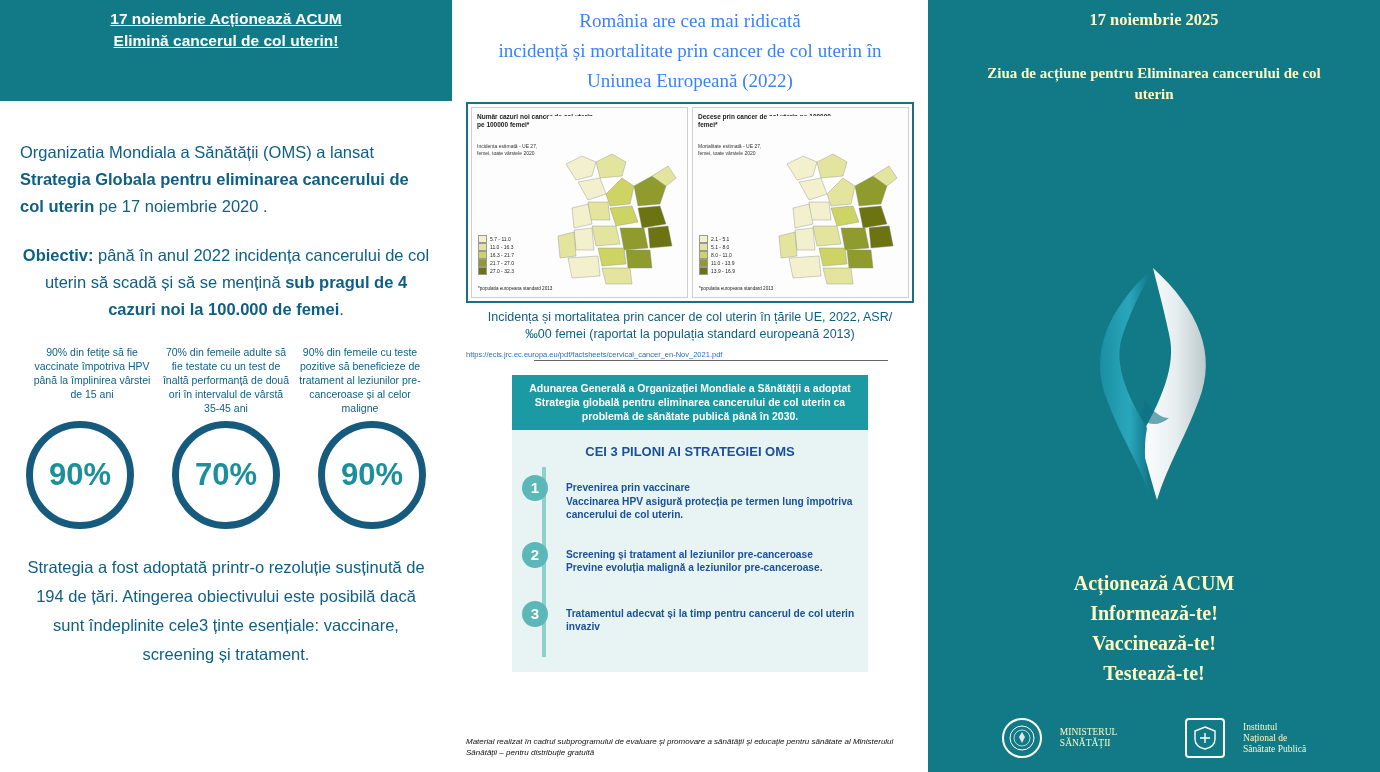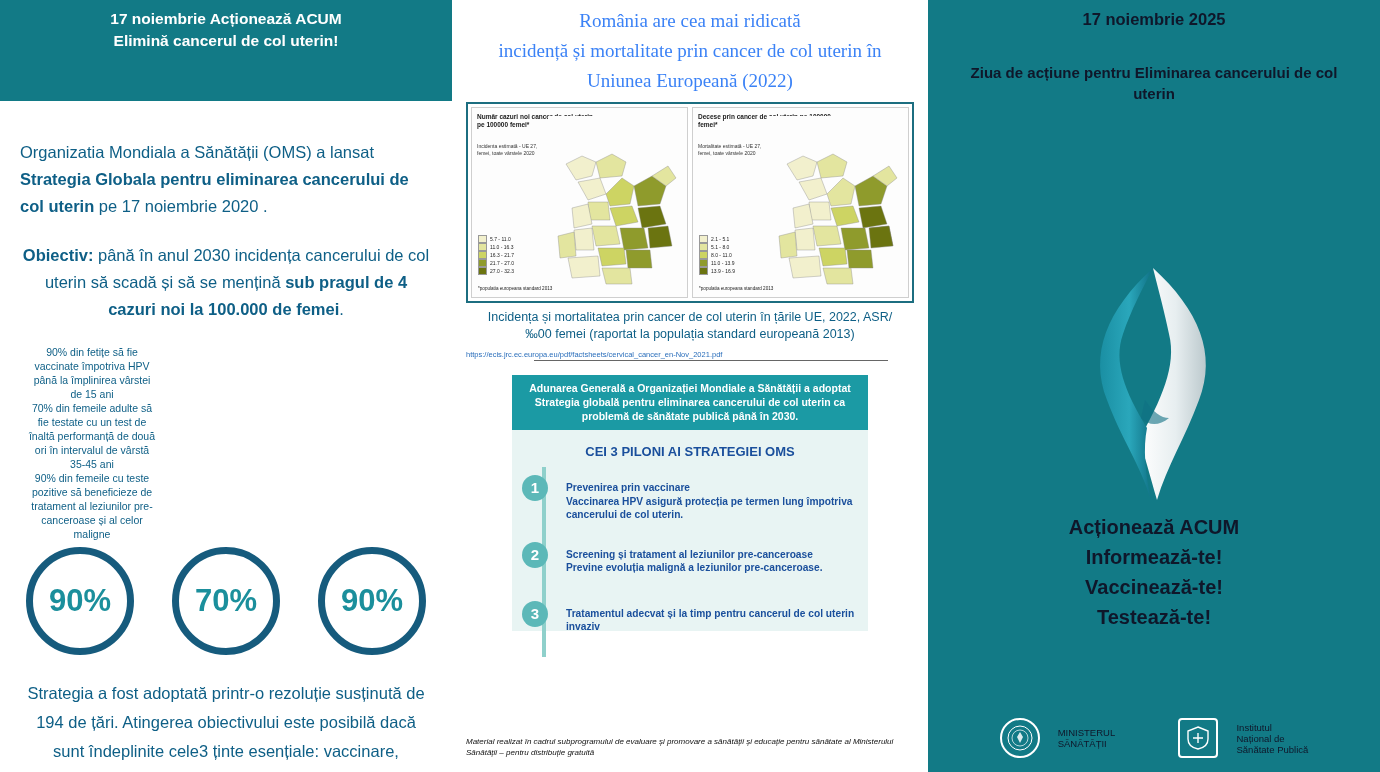--- a/index.html
+++ b/index.html
@@ -38,20 +38,21 @@
     align-items: center;
     justify-content: flex-start;
     padding-top: 8px;
     box-sizing: border-box;
   }
   .left-header .line {
     font-weight: bold;
     font-size: 15.5px;
     line-height: 22px;
     text-align: center;
+    text-decoration: underline;
   }
   .left-body {
     padding: 0 20px;
     box-sizing: border-box;
   }
   .para {
     color: #0e5f86;
     text-align: left;
     font-size: 16.5px;
     line-height: 27px;
@@ -65,21 +66,20 @@
     line-height: 27px;
     margin-top: 22px;
   }
 
   .circles-captions {
     display: flex;
     justify-content: space-between;
     padding: 0 8px;
     margin-top: 22px;
     box-sizing: border-box;
-    flex-direction: column;
   }
   .cap {
     width: 128px;
     text-align: center;
     color: #0e5f86;
     font-size: 10.5px;
     line-height: 14px;
   }
   .cap.mid { padding-top: 0; }
   .circles-row {
@@ -208,21 +208,21 @@
   }
   .rule {
     border-bottom: 0.7px solid #666;
     margin: 1px 30px 0 72px;
   }
 
   .pillars {
     margin: 14px 50px 0 50px;
     background: #e8f4f3;
     position: relative;
-    height: 256px;
+    height: 297px;
     box-sizing: border-box;
   }
   .pillars-head {
     background: #1b9aa4;
     color: #ffffff;
     font-size: 10.5px;
     font-weight: bold;
     text-align: center;
     line-height: 14px;
     padding: 6px 10px 7px 10px;
@@ -275,23 +275,24 @@
     font-style: italic;
     color: #111;
     line-height: 11px;
   }
 
   
   .col-right {
     width: 452px;
     height: 772px;
     background: #127a86;
-    color: #0f172a;
-    position: relative;
-    box-sizing: border-box;
+    color: #fef9c3;
+    position: relative;
+    box-sizing: border-box;
+    font-family: Liberation Serif, serif;
   }
   .r-date {
     text-align: center;
     font-weight: bold;
     font-size: 16.5px;
     padding-top: 10px;
   }
   .r-sub {
     text-align: center;
     font-weight: bold;
@@ -305,21 +306,21 @@
     top: 245px;
     left: 0;
     width: 452px;
     height: 270px;
     display: flex;
     align-items: center;
     justify-content: center;
   }
   .r-slogan {
     position: absolute;
-    top: 512px;
+    top: 568px;
     width: 100%;
     text-align: center;
     font-weight: bold;
     font-size: 20px;
     line-height: 30px;
   }
   .logos {
     position: absolute;
     bottom: 14px;
     left: 0;
@@ -365,21 +366,21 @@
       <div class="line">17 noiembrie Acționează ACUM</div>
       <div class="line">Elimină cancerul de col uterin!</div>
     </div>
 
     <div class="left-body">
       <div class="para">
         <span>Organizatia Mondiala a Sănătății (OMS) a lansat </span><b>Strategia Globala pentru eliminarea cancerului de col uterin</b><span> pe 17 noiembrie 2020 .</span>
       </div>
 
       <div class="para2">
-        <b>Obiectiv:</b><span> până în anul 2030 incidența cancerului de col uterin să scadă și să se mențină </span><b>sub pragul de 4 cazuri noi la 100.000 de femei</b><span>.</span>
+        <b>Obiectiv:</b><span> până în anul 2022 incidența cancerului de col uterin să scadă și să se mențină </span><b>sub pragul de 4 cazuri noi la 100.000 de femei</b><span>.</span>
       </div>
 
       <div class="circles-captions">
         <div class="cap">90% din fetițe să fie vaccinate împotriva HPV până la împlinirea vârstei de 15 ani</div>
         <div class="cap mid">70% din femeile adulte să fie testate cu un test de înaltă performanță de două ori în intervalul de vârstă 35-45 ani</div>
         <div class="cap">90% din femeile cu teste pozitive să beneficieze de tratament al leziunilor pre-canceroase și al celor maligne</div>
       </div>
 
       <div class="circles-row">
         <div class="circle">90%</div>

